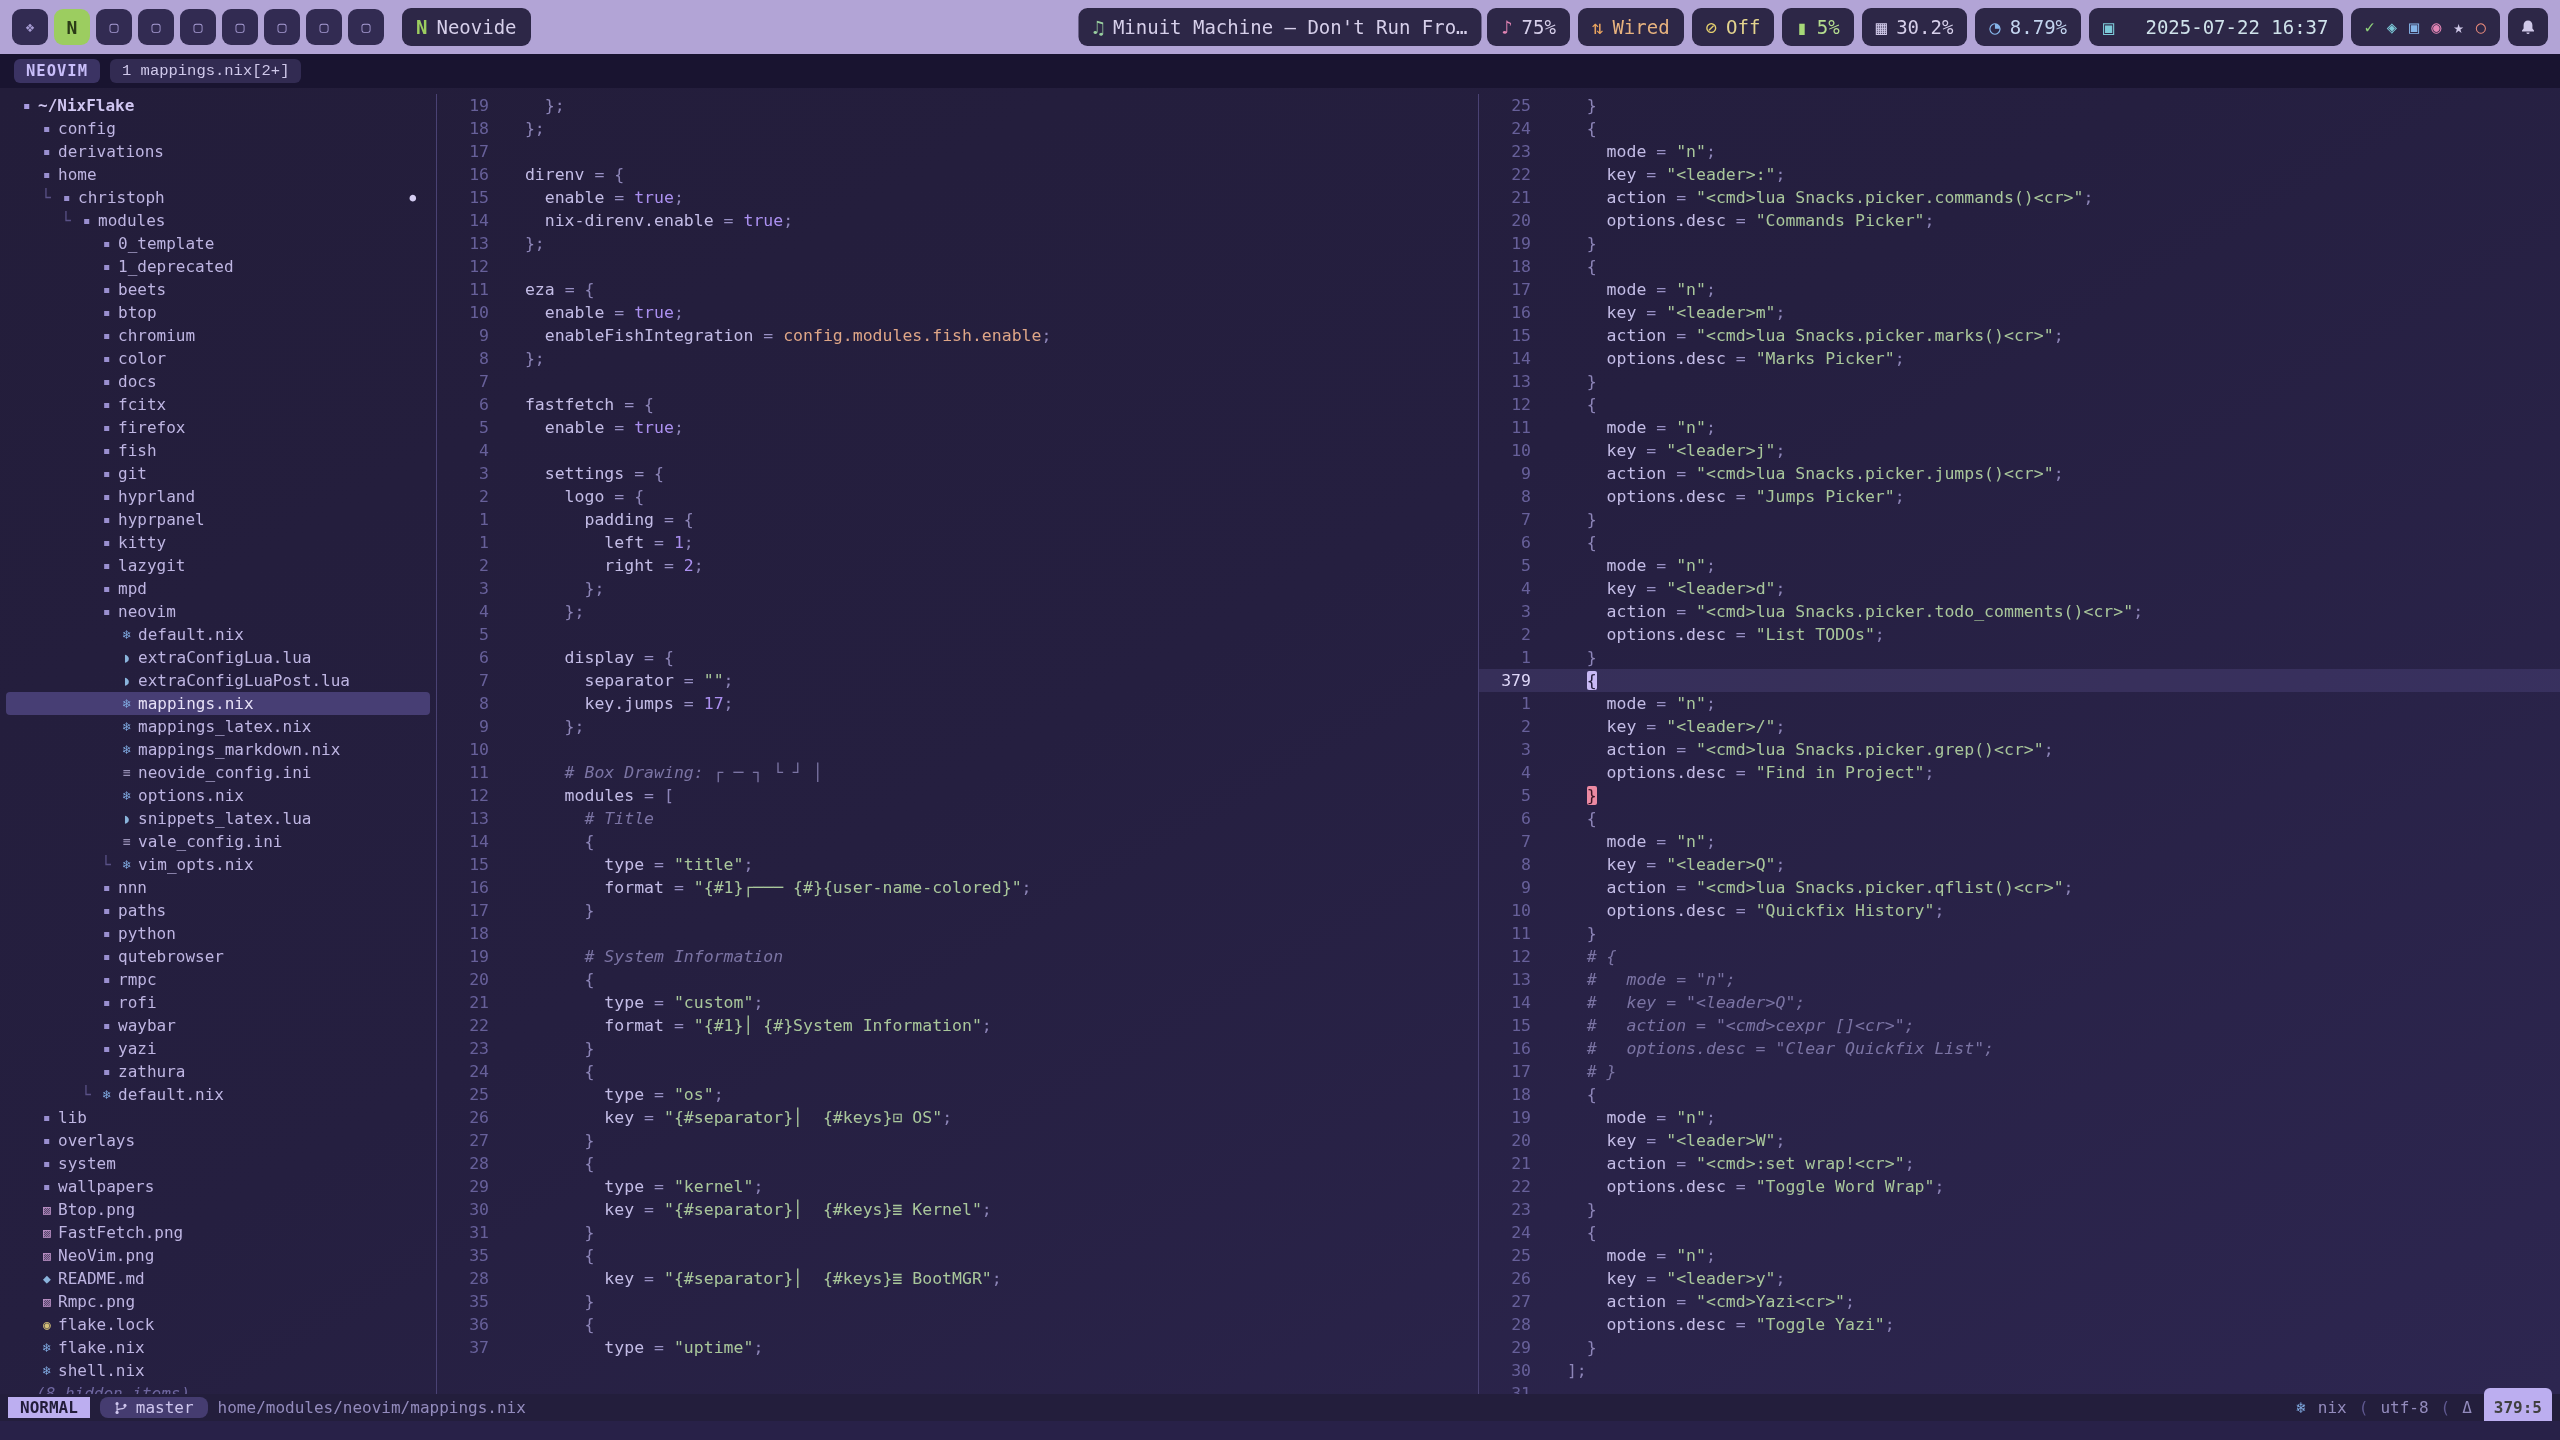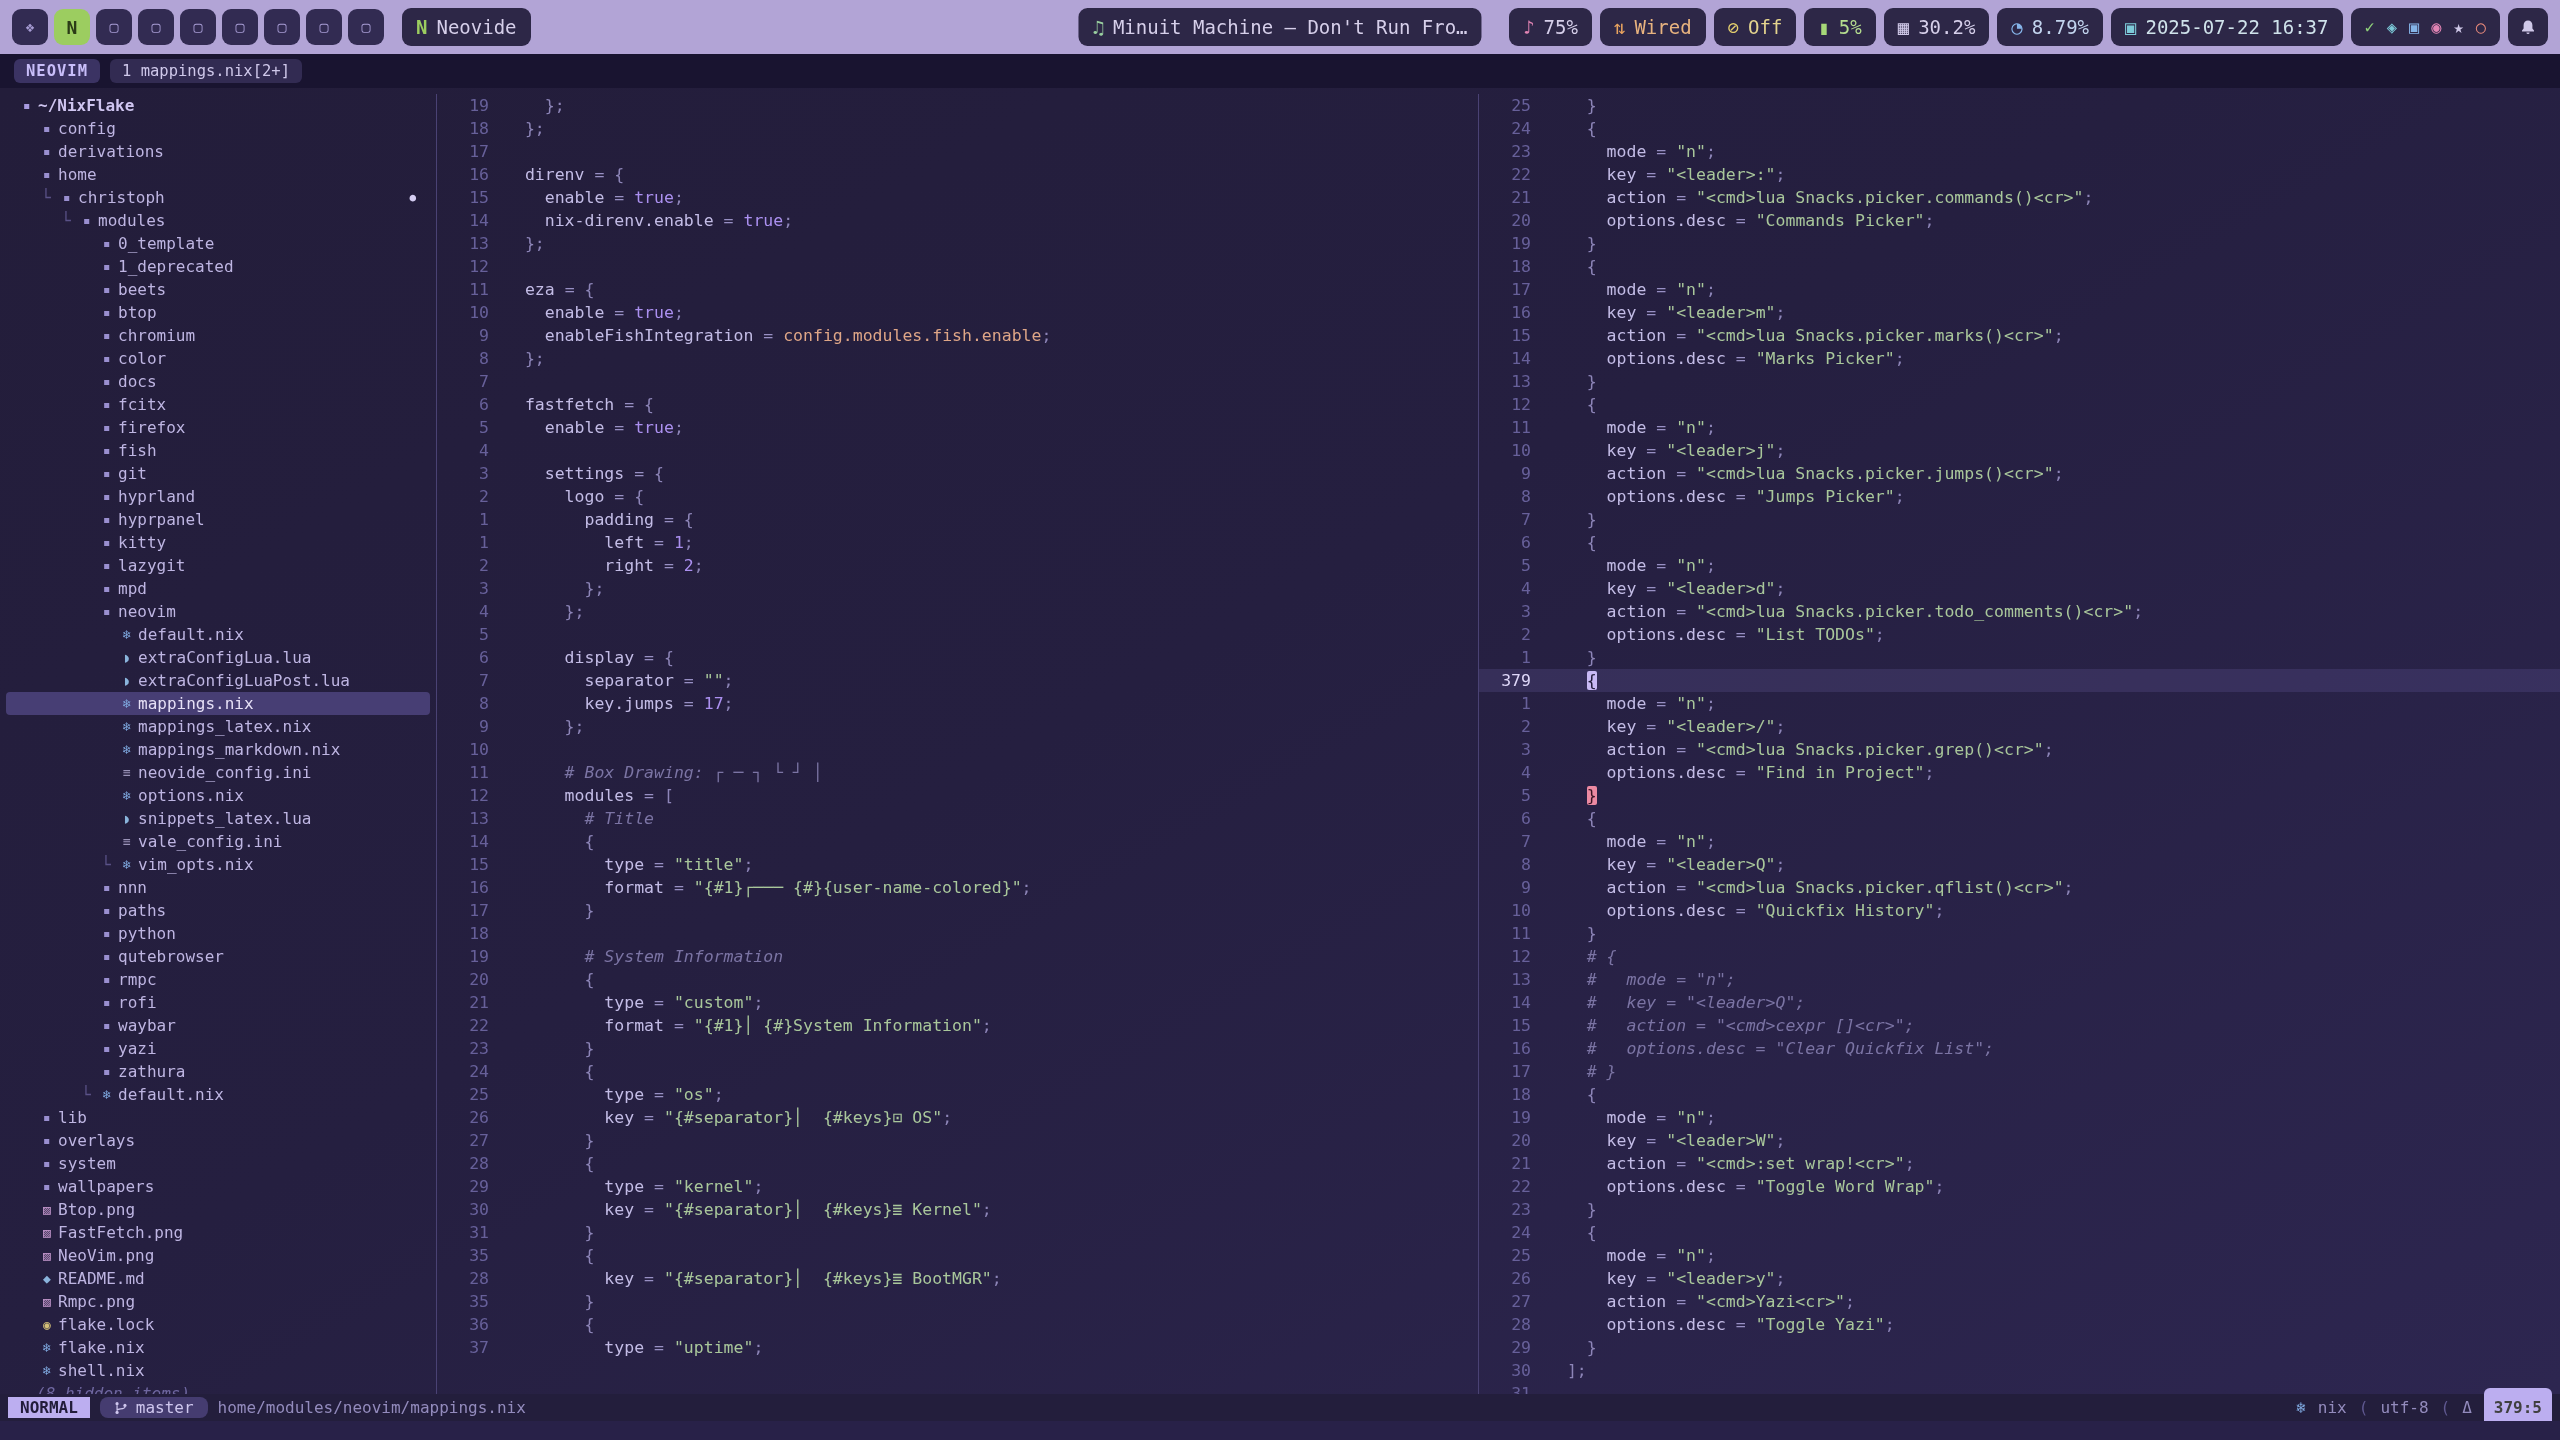--- a/index.html
+++ b/index.html
@@ -38,21 +38,21 @@
   .bellpill { padding:0 12px; color:#cfc8e8; }
 
   
   .nvim { flex:1; display:flex; flex-direction:column; min-height:0; }
   .tabline {
     height:34px; flex:0 0 34px; background:#191430;
     display:flex; align-items:center; gap:10px; padding:0 14px; font-size:15.5px;
   }
   .chip { border-radius:6px; padding:3px 12px; }
   .mode-chip { background:#3b3363; color:#c9befa; font-weight:bold; letter-spacing:1px; }
-  .tab-chip { background:#322b52; color:#cfc8ea; }
+  .tab-chip { background:#322b52; color:#cfc8ea;font-family:Liberation Mono, monospace; }
 
   .editor-area {
     flex:1; min-height:0; display:flex;
     background:linear-gradient(150deg,#231d3a 0%, #251f40 45%, #2d2650 100%);
     overflow:hidden; padding-top:6px;
   }
 
   
   .tree { width:437px; flex:0 0 437px; border-right:1px solid #4a4274; overflow:hidden; font-size:16px; }
   .trow { height:23px; display:flex; align-items:center; color:#beb5e2; margin:0 6px; border-radius:4px; padding-right:4px; }
@@ -143,21 +143,21 @@
           <div class="pill">
             <span style="color: rgb(207, 200, 232);">▦</span>
             <span style="color: rgb(214, 207, 234);">30.2%</span>
           </div>
           <div class="pill">
             <span style="color: rgb(133, 180, 232);">◔</span>
             <span style="color: rgb(194, 212, 238);">8.79%</span>
           </div>
           <div class="pill">
             <span style="color: rgb(124, 201, 216);">▣</span>
-            <span style="color: rgb(207, 226, 234);">2025-07-22 16:37</span>
+            <span style="color: rgb(207, 226, 234); margin-left: 22px;">2025-07-22 16:37</span>
           </div>
         </span>
       <div class="pill tray" id="tray">
           <span style="color: rgb(143, 209, 122);">✓</span>
           <span style="color: rgb(124, 201, 216);">◈</span>
           <span style="color: rgb(133, 180, 232);">▣</span>
           <span style="color: rgb(225, 132, 180);">◉</span>
           <span style="color: rgb(207, 200, 232);">★</span>
           <span style="color: rgb(232, 137, 123);">○</span>
         </div>

